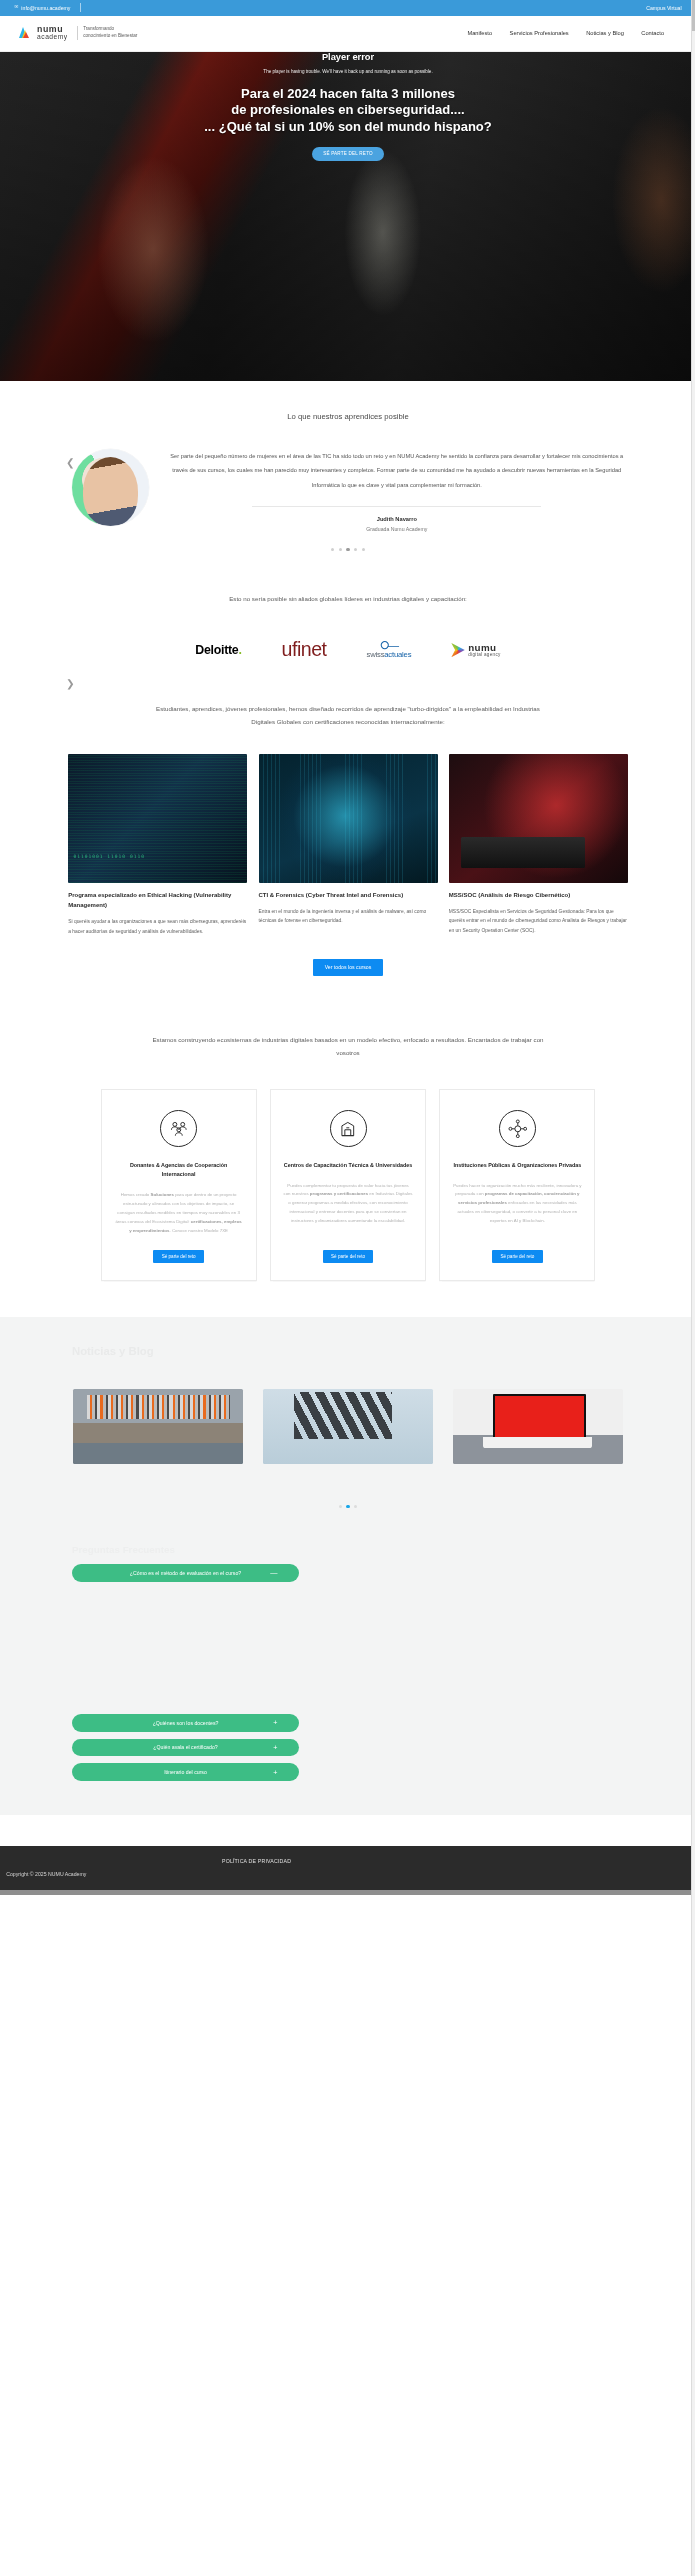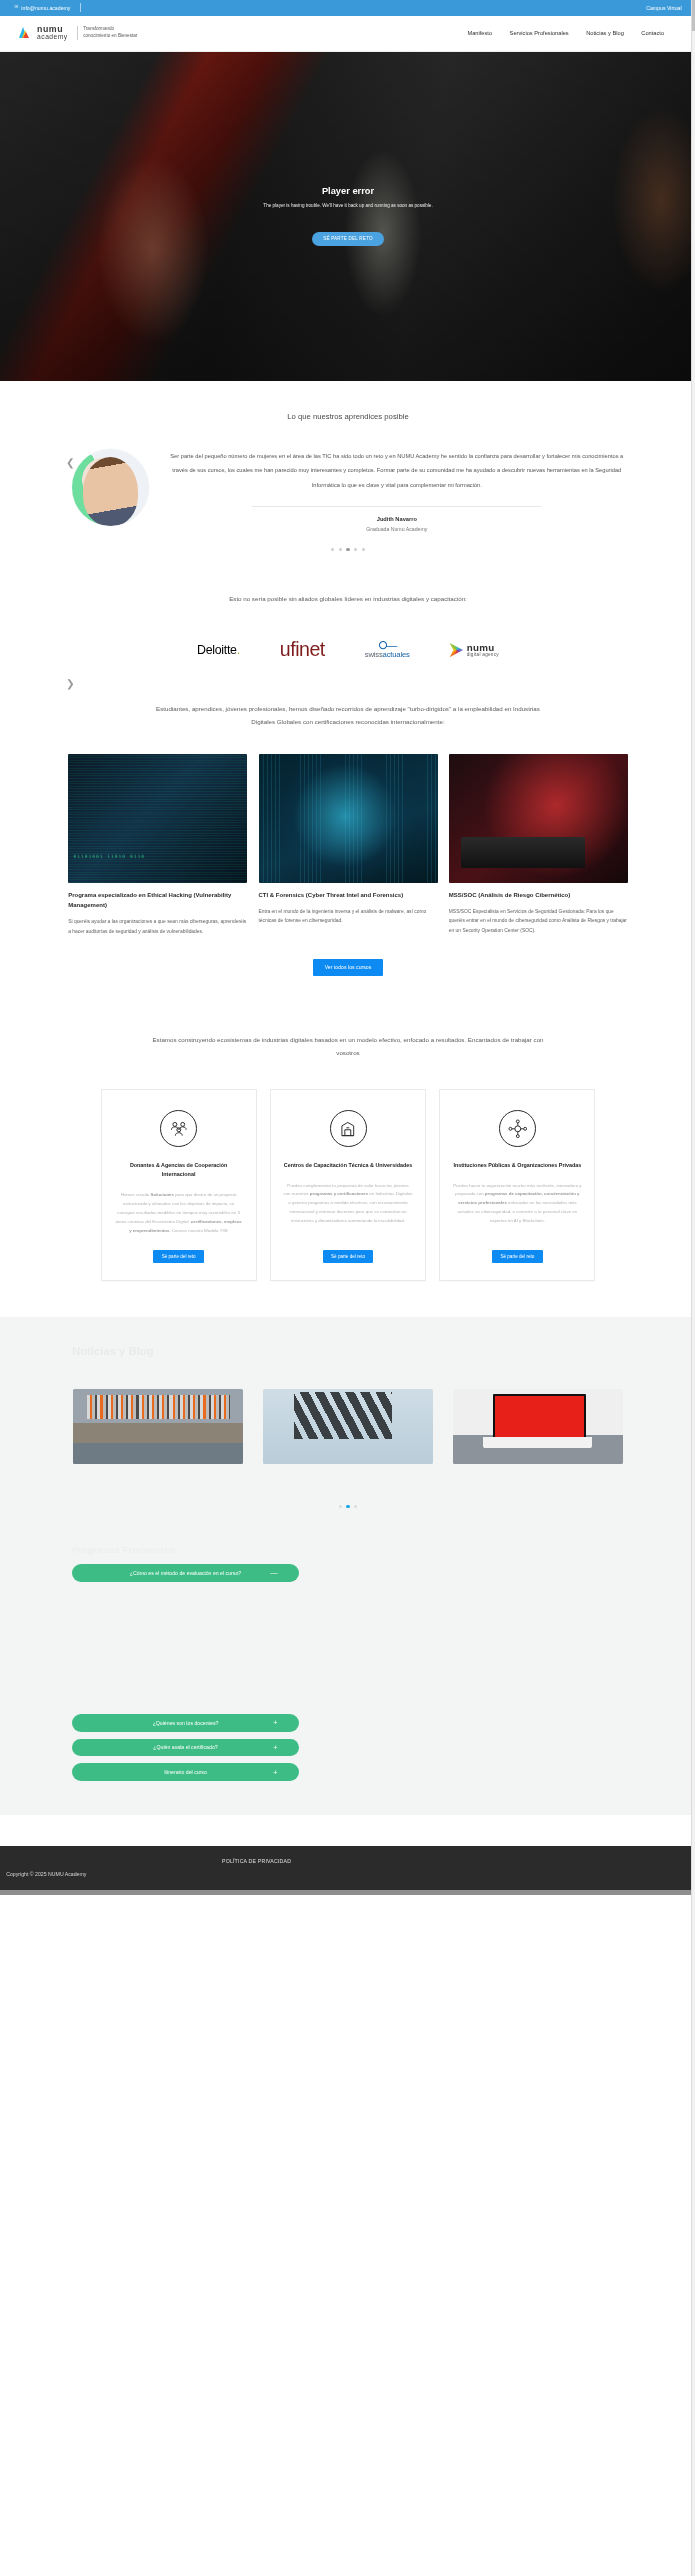--- a/index.html
+++ b/index.html
@@ -73,21 +73,21 @@
     position: absolute; inset: 0;
     background:
       radial-gradient(ellipse 93px 155px at 22% 60%, rgba(214,168,130,.30), transparent 60%),
       radial-gradient(ellipse 62px 134px at 55% 55%, rgba(232,232,215,.28), transparent 62%),
       radial-gradient(ellipse 82px 155px at 95% 45%, rgba(196,110,60,.28), transparent 60%),
       linear-gradient(180deg, rgba(0,0,0,.15), rgba(0,0,0,.55));
   }
   .hero-inner {
     position: relative; z-index: 3;
     height: 100%;
-    display: flex; flex-direction: column; align-items: center; justify-content: center;
+    display: flex; flex-direction: column; align-items: center; justify-content: flex-start;
     text-align: center; color: #fff;
     padding: 0 58px;
   }
   .player-title { font-size: 9.3px; font-weight: 700; margin-bottom: 6.2px; }
   .player-msg { font-size: 4.6px; line-height: 1.9; max-width: 222px; color: #efefef; margin-bottom: 9.3px; }
   .hero-h1 {
     font-size: 13px; font-weight: 700; line-height: 1.28;
     text-shadow: 0 0.5px 1.5px rgba(0,0,0,.6);
     max-width: 392px;
   }
@@ -137,21 +137,21 @@
   .testi-div { height: 0.5px; background: #e7e7e7; margin: 13.4px auto 9.3px; max-width: 289px; }
   .testi-name { font-size: 5.7px; font-weight: 700; color: #2f2f2f; }
   .testi-role { font-size: 5.2px; color: #777; margin-top: 4.1px; }
   .dots { display: flex; gap: 4.6px; justify-content: center; margin-top: 15.5px; }
   .dot { width: 3.1px; height: 3.1px; border-radius: 50%; background: #cfcfcf; cursor: pointer; }
   .dot.active { background: #9a9a9a; }
 
   
   .allies { padding: 20.6px 0 26px; }
   .logos { display: flex; align-items: center; justify-content: center; gap: 40px; margin-top: 36px; }
-  .logo-deloitte { font-size: 12.4px; font-weight: 400; color: #000; letter-spacing: -0.3px; }
+  .logo-deloitte { font-size: 12.4px; font-weight: 700; color: #000; letter-spacing: -0.3px; }
   .logo-deloitte .dot-g { color: #86bc25; }
   .logo-ufinet { font-size: 19.6px; color: #7f1d1d; letter-spacing: -0.5px; line-height: .9; }
   .logo-swiss { text-align: center; }
   .logo-swiss .mark { font-size: 11.3px; color: #1763a8; line-height: .8; letter-spacing: -1.5px; }
   .logo-swiss .txt { font-size: 7.7px; color: #5a6570; letter-spacing: -0.2px; }
   .logo-swiss .txt b { color: #1763a8; font-weight: 400; }
   .logo-numu { display: flex; align-items: center; gap: 3.6px; }
   .numu-badge { width: 13.4px; height: 14.4px; background: conic-gradient(from 190deg, #e8452c, #f5c518, #7bc043, #28b5e8, #8e44ad, #e8452c); clip-path: polygon(0 0, 100% 50%, 0 100%, 28% 50%); }
   .numu-txt .a { font-size: 9.8px; font-weight: 700; color: #2f2f2f; letter-spacing: 0.3px; line-height: .95; }
   .numu-txt .b { font-size: 4.6px; color: #555; letter-spacing: 0.3px; }
@@ -275,20 +275,25 @@
     <a href="#">Noticias y Blog</a>
     <a href="#">Contacto</a>
   </nav>
 </div>
 
 <section class="hero">
   <div class="hero-bg"></div>
   <div class="hero-inner">
     <div class="player-title">Player error</div>
     <div class="player-msg">The player is having trouble. We'll have it back up and running as soon as possible.</div>
+    <h1 class="hero-h1">
+      <span>Para el 2024 hacen falta 3 millones</span><br>
+      <span>de profesionales en ciberseguridad....</span><br>
+      <span>... ¿Qué tal si un 10% son del mundo hispano?</span>
+    </h1>
     <button class="hero-btn">SÉ PARTE DEL RETO</button>
   </div>
 </section>
 
 <section class="testimonials">
   <h2 class="sec-title">Lo que nuestros aprendices posible</h2>
   <div class="testi-wrap">
     <div class="arrow left">❮</div>
     <div class="arrow right">❯</div>
     <div class="testi-card">

